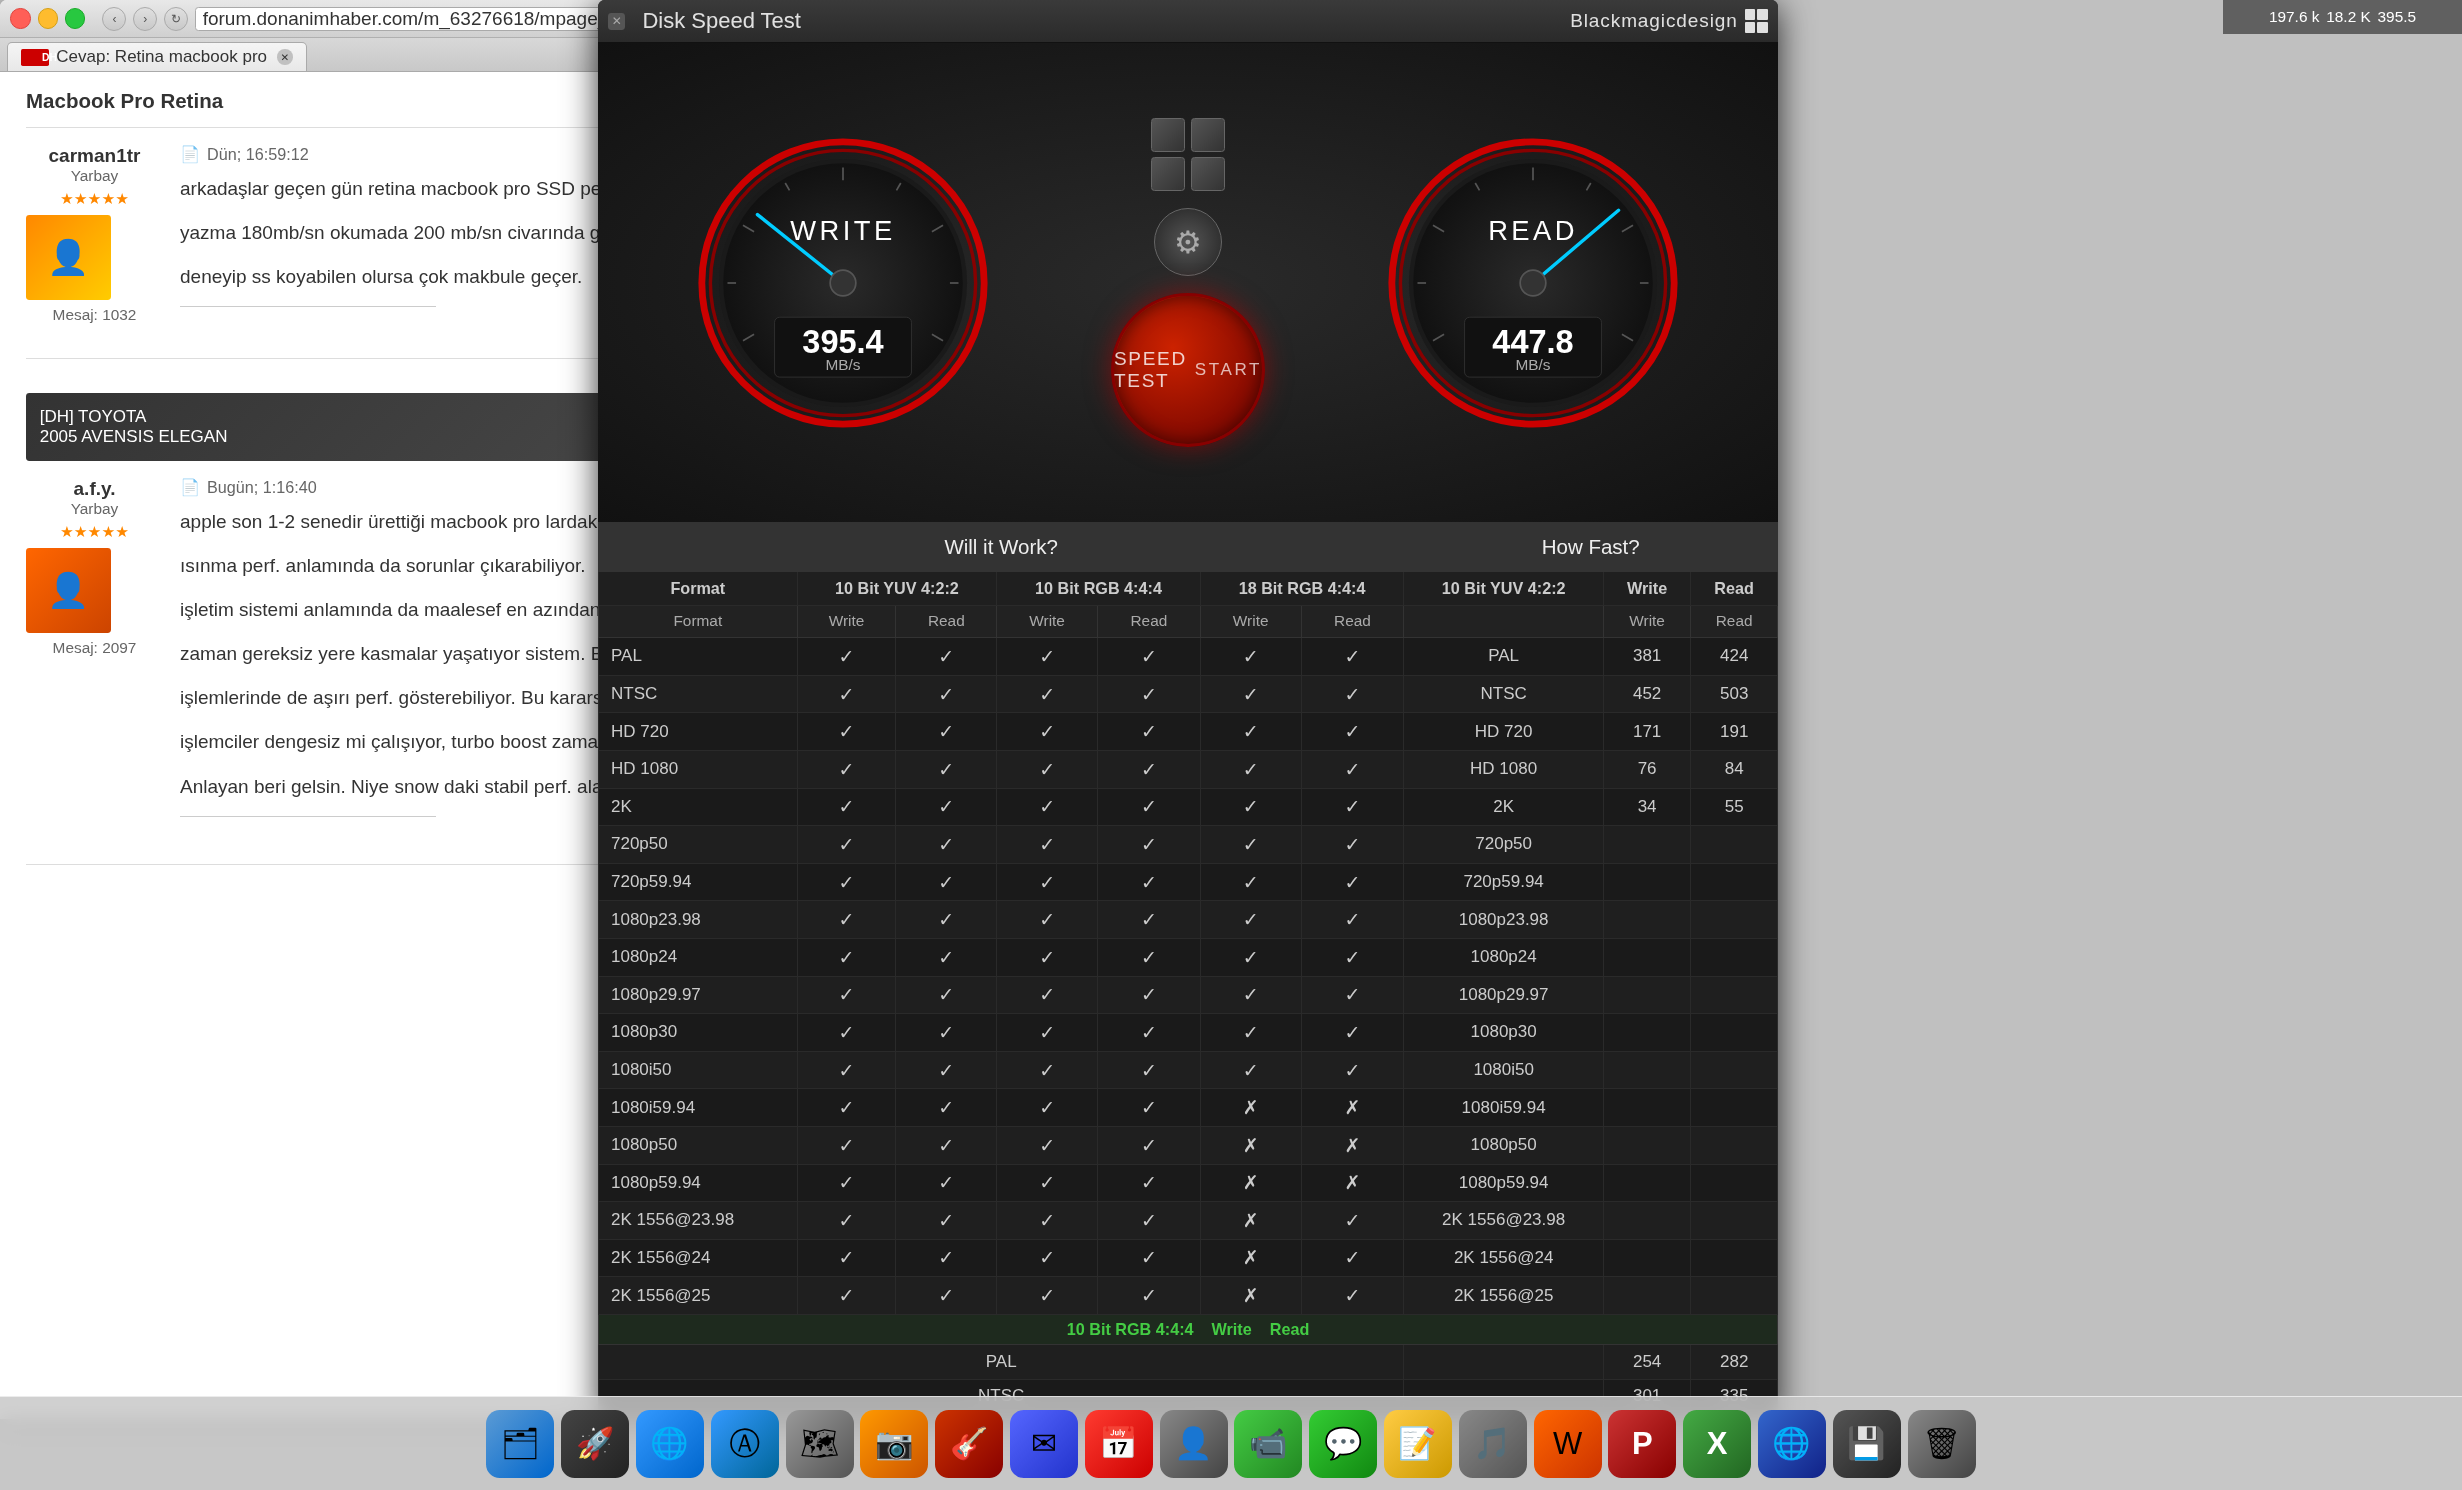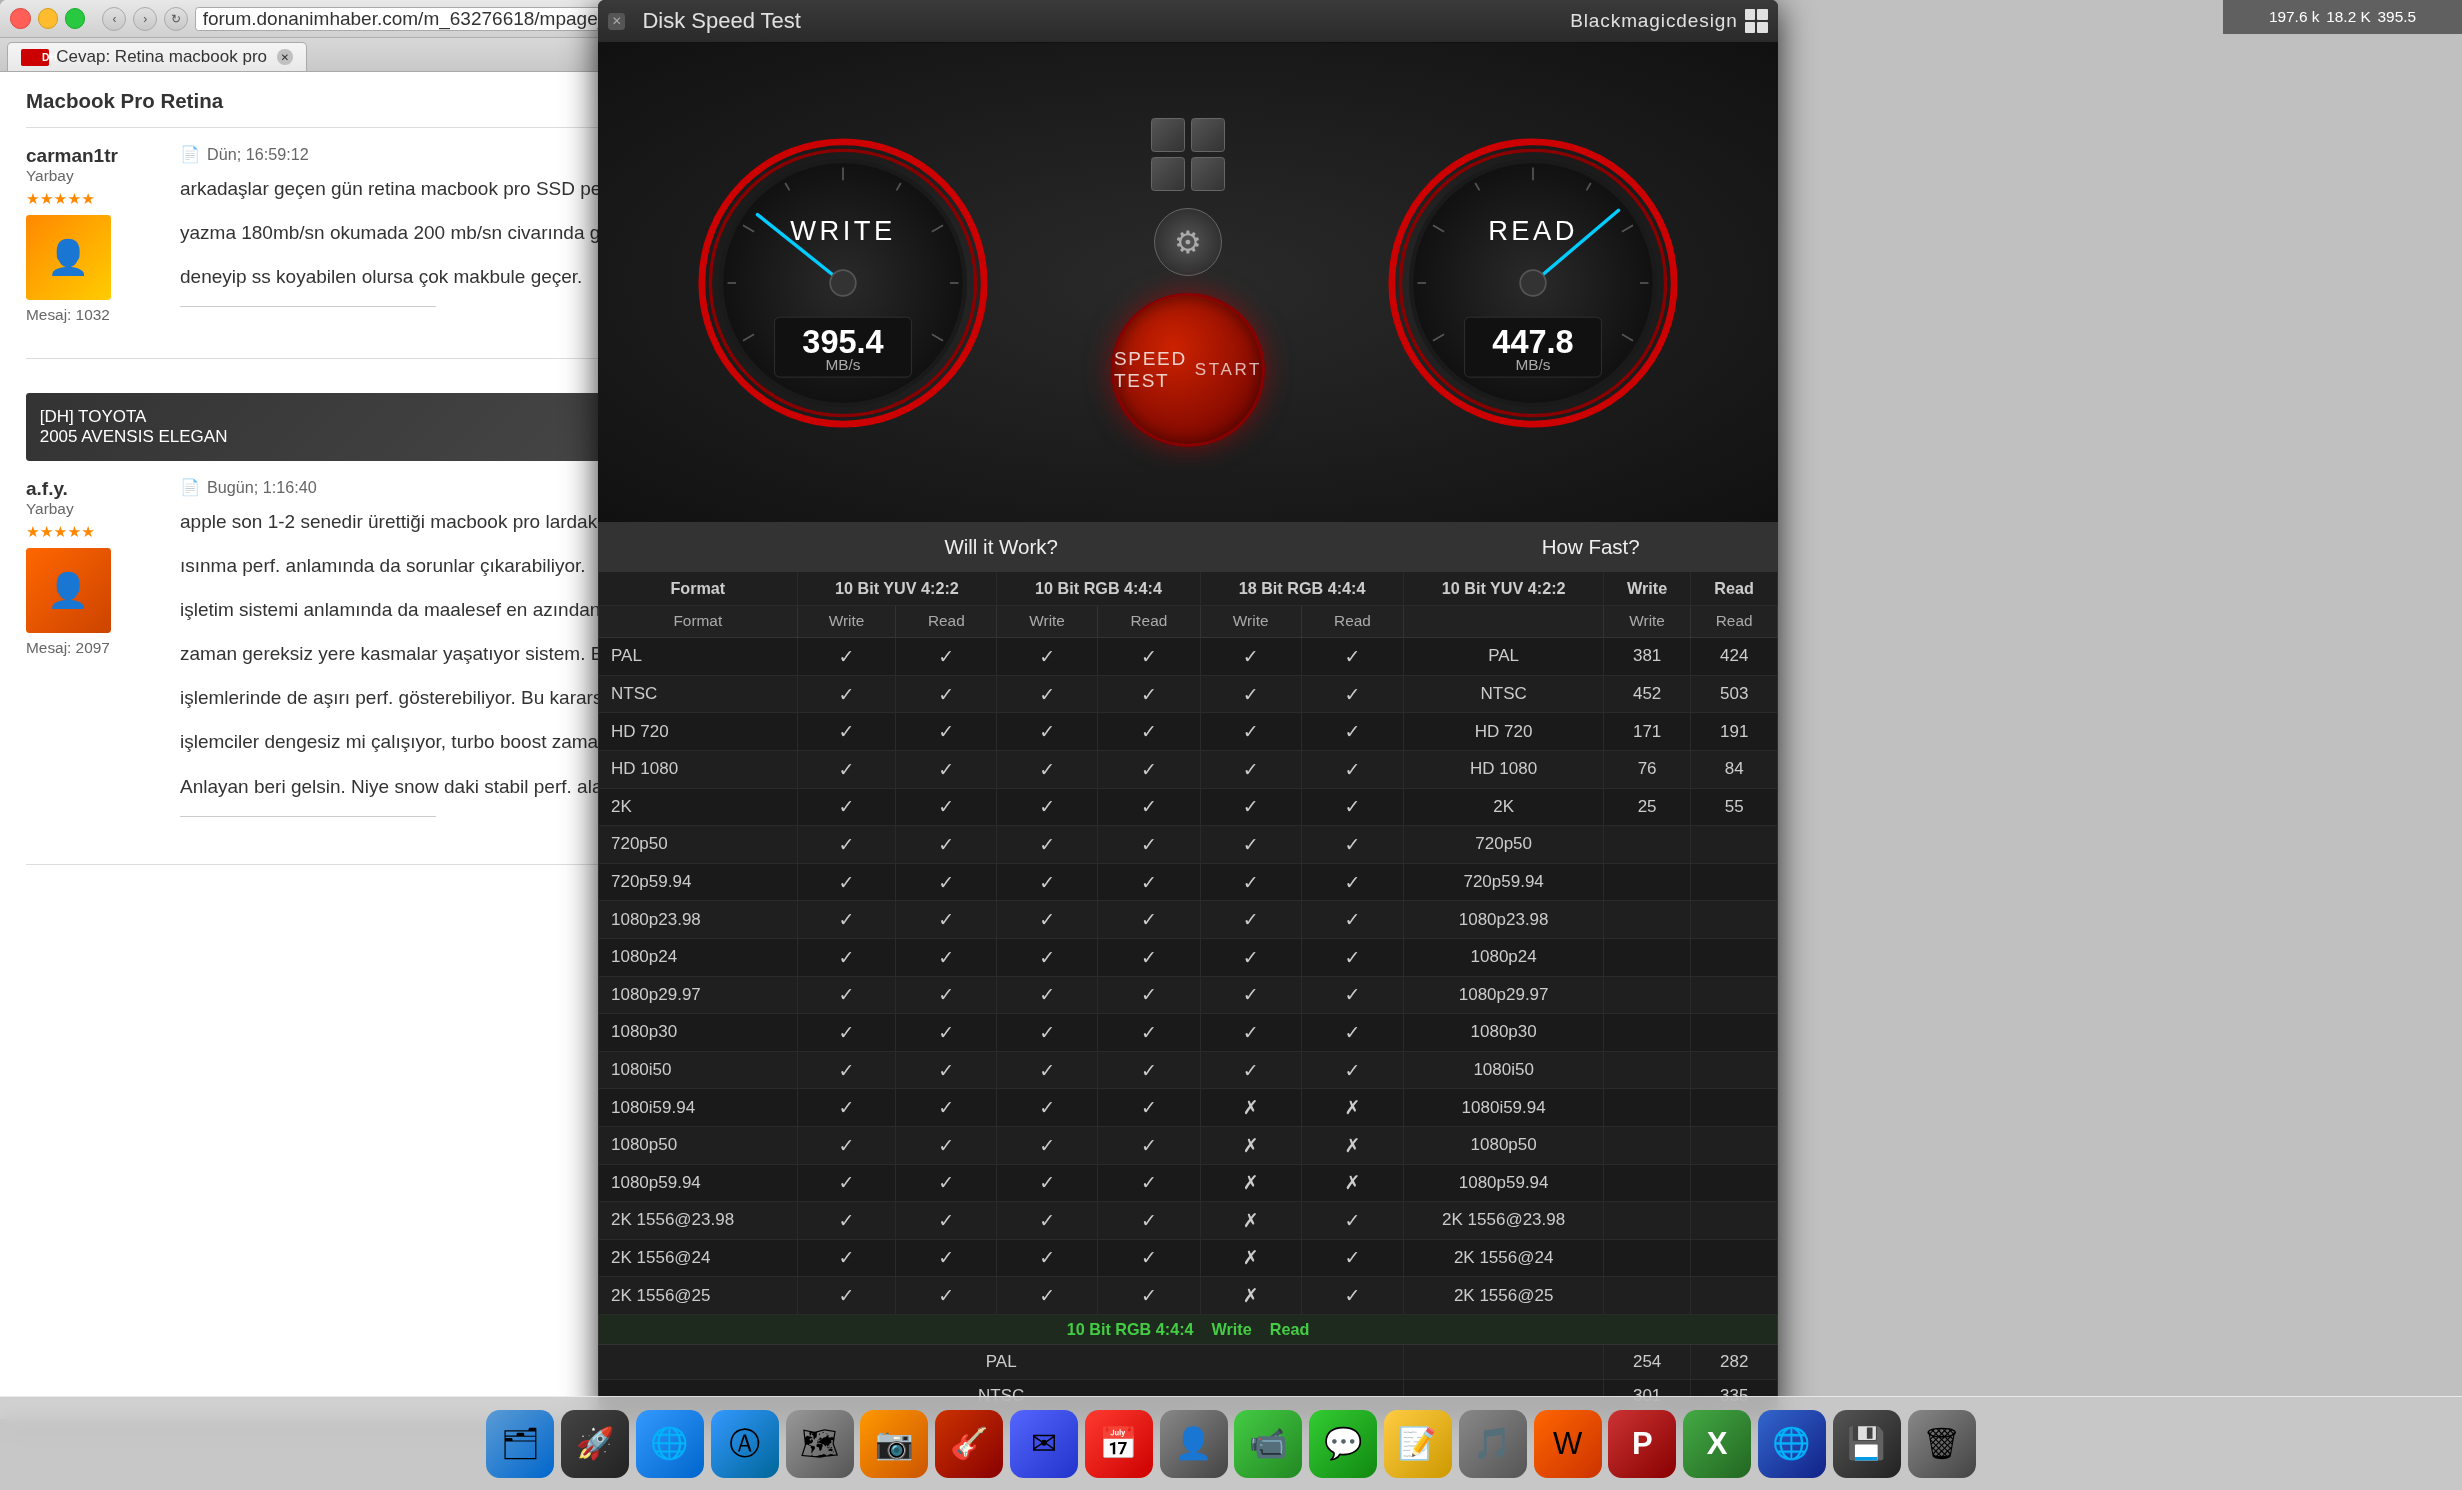--- a/index.html
+++ b/index.html
@@ -155,20 +155,21 @@
       display: flex;
       gap: 17px;
       margin-bottom: 34px;
       padding-bottom: 34px;
       border-bottom: 0.9px solid #ddd;
     }
 
     .post-sidebar {
       width: 137px;
       flex-shrink: 0;
+      text-align: center;
     }
 
     .post-username {
       font-size: 19px;
       font-weight: bold;
       color: #333;
     }
 
     .post-rank {
       font-size: 15.4px;
@@ -763,21 +764,21 @@
     </tr>
           <tr>
       <td style="color:#ccc; text-align:left;">2K</td>
       <td class="check-green">✓</td>
       <td class="check-green">✓</td>
       <td class="check-green">✓</td>
       <td class="check-green">✓</td>
       <td class="check-green">✓</td>
       <td class="check-green">✓</td>
       <td style="color:#ccc;">2K</td>
-      <td class="num-green">25</td>
+      <td class="num-green">34</td>
       <td class="num-green">55</td>
     </tr>
           <tr>
       <td style="color:#ccc; text-align:left;">720p50</td>
       <td class="check-green">✓</td>
       <td class="check-green">✓</td>
       <td class="check-green">✓</td>
       <td class="check-green">✓</td>
       <td class="check-green">✓</td>
       <td class="check-green">✓</td>

